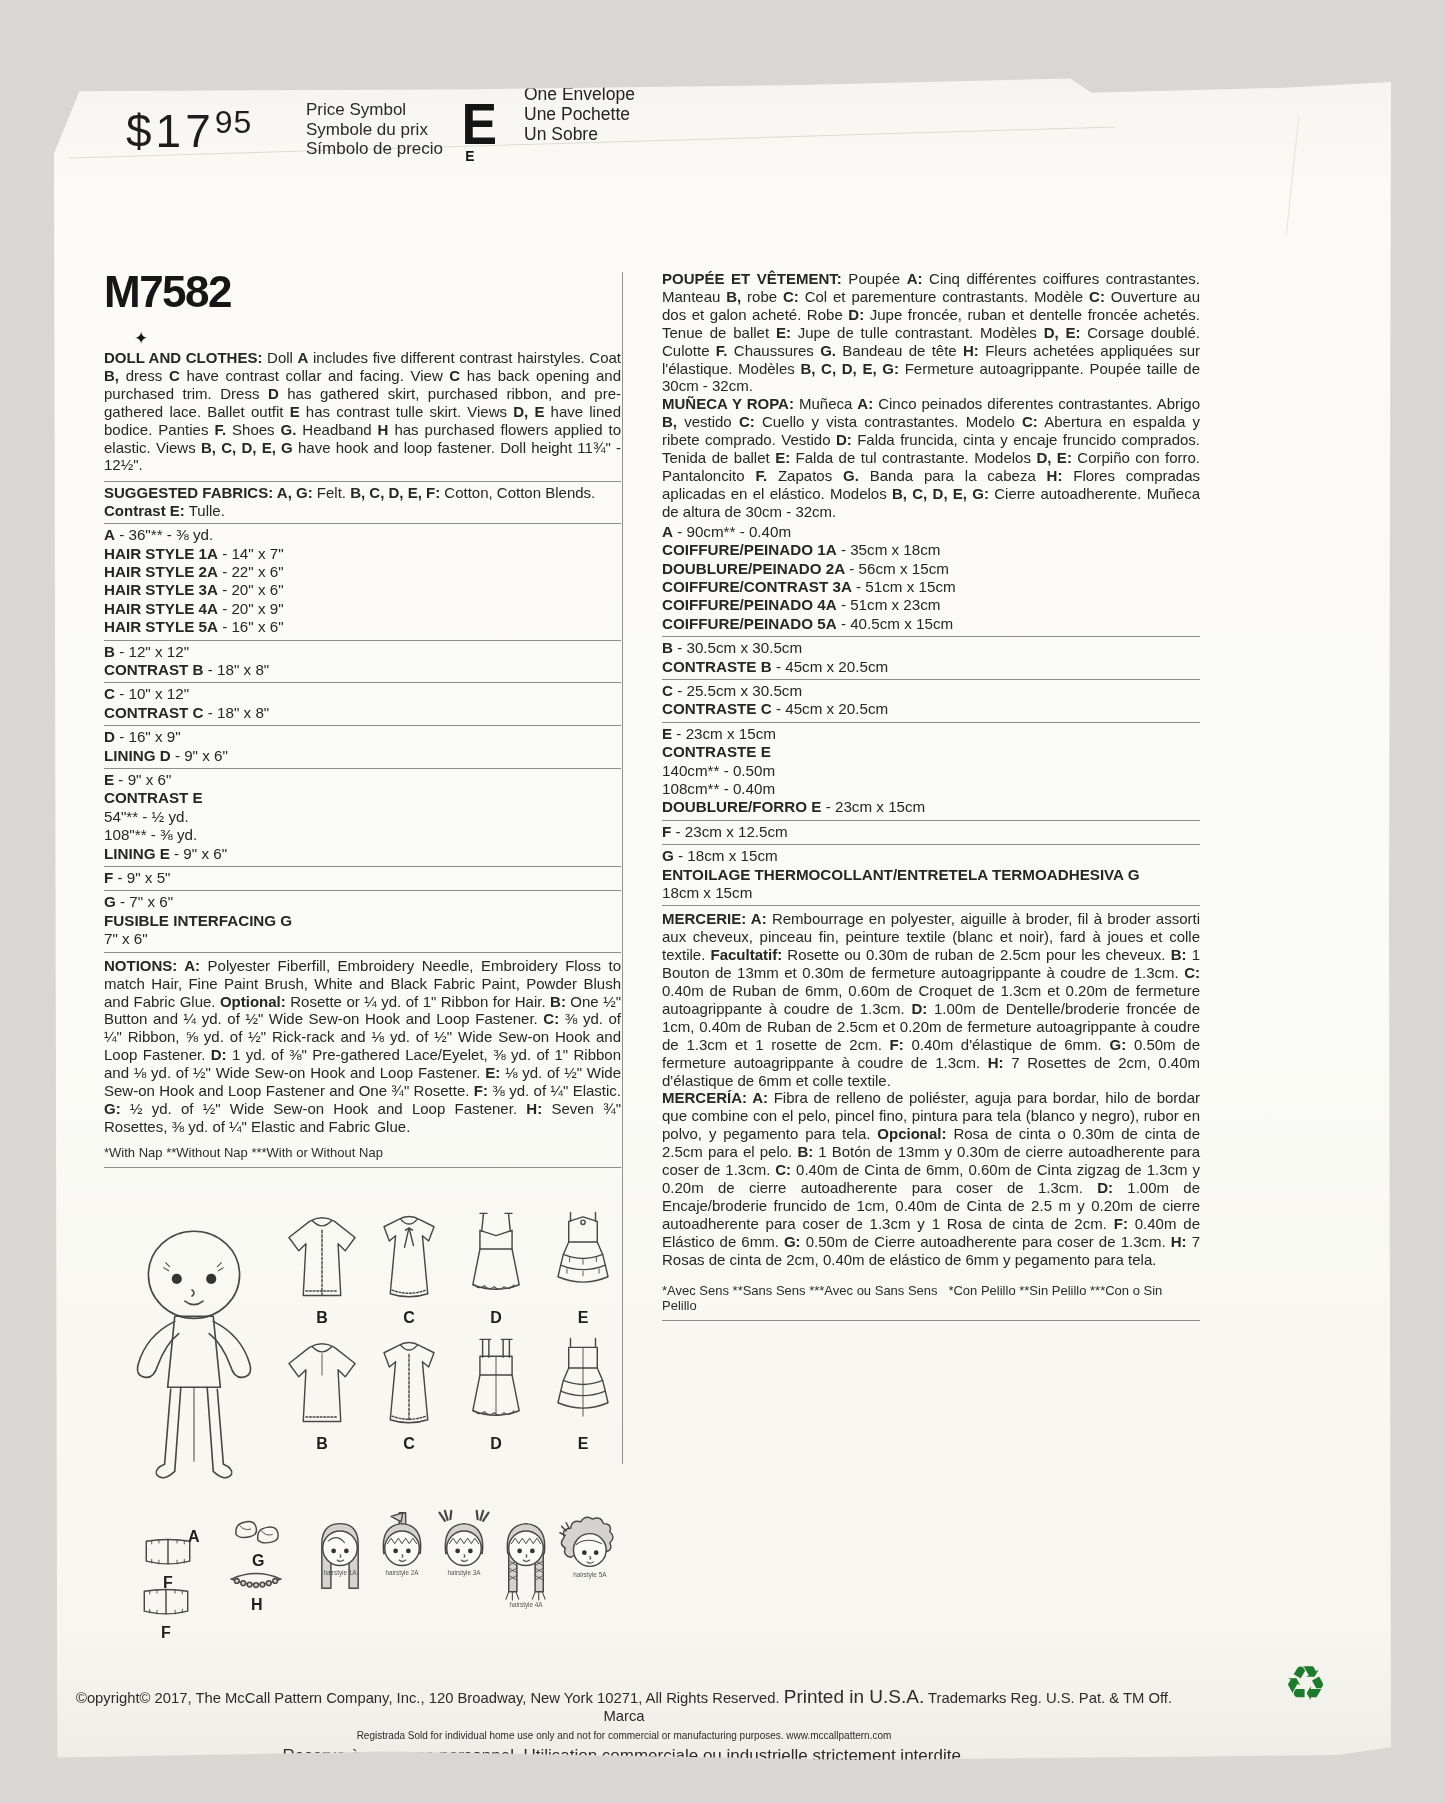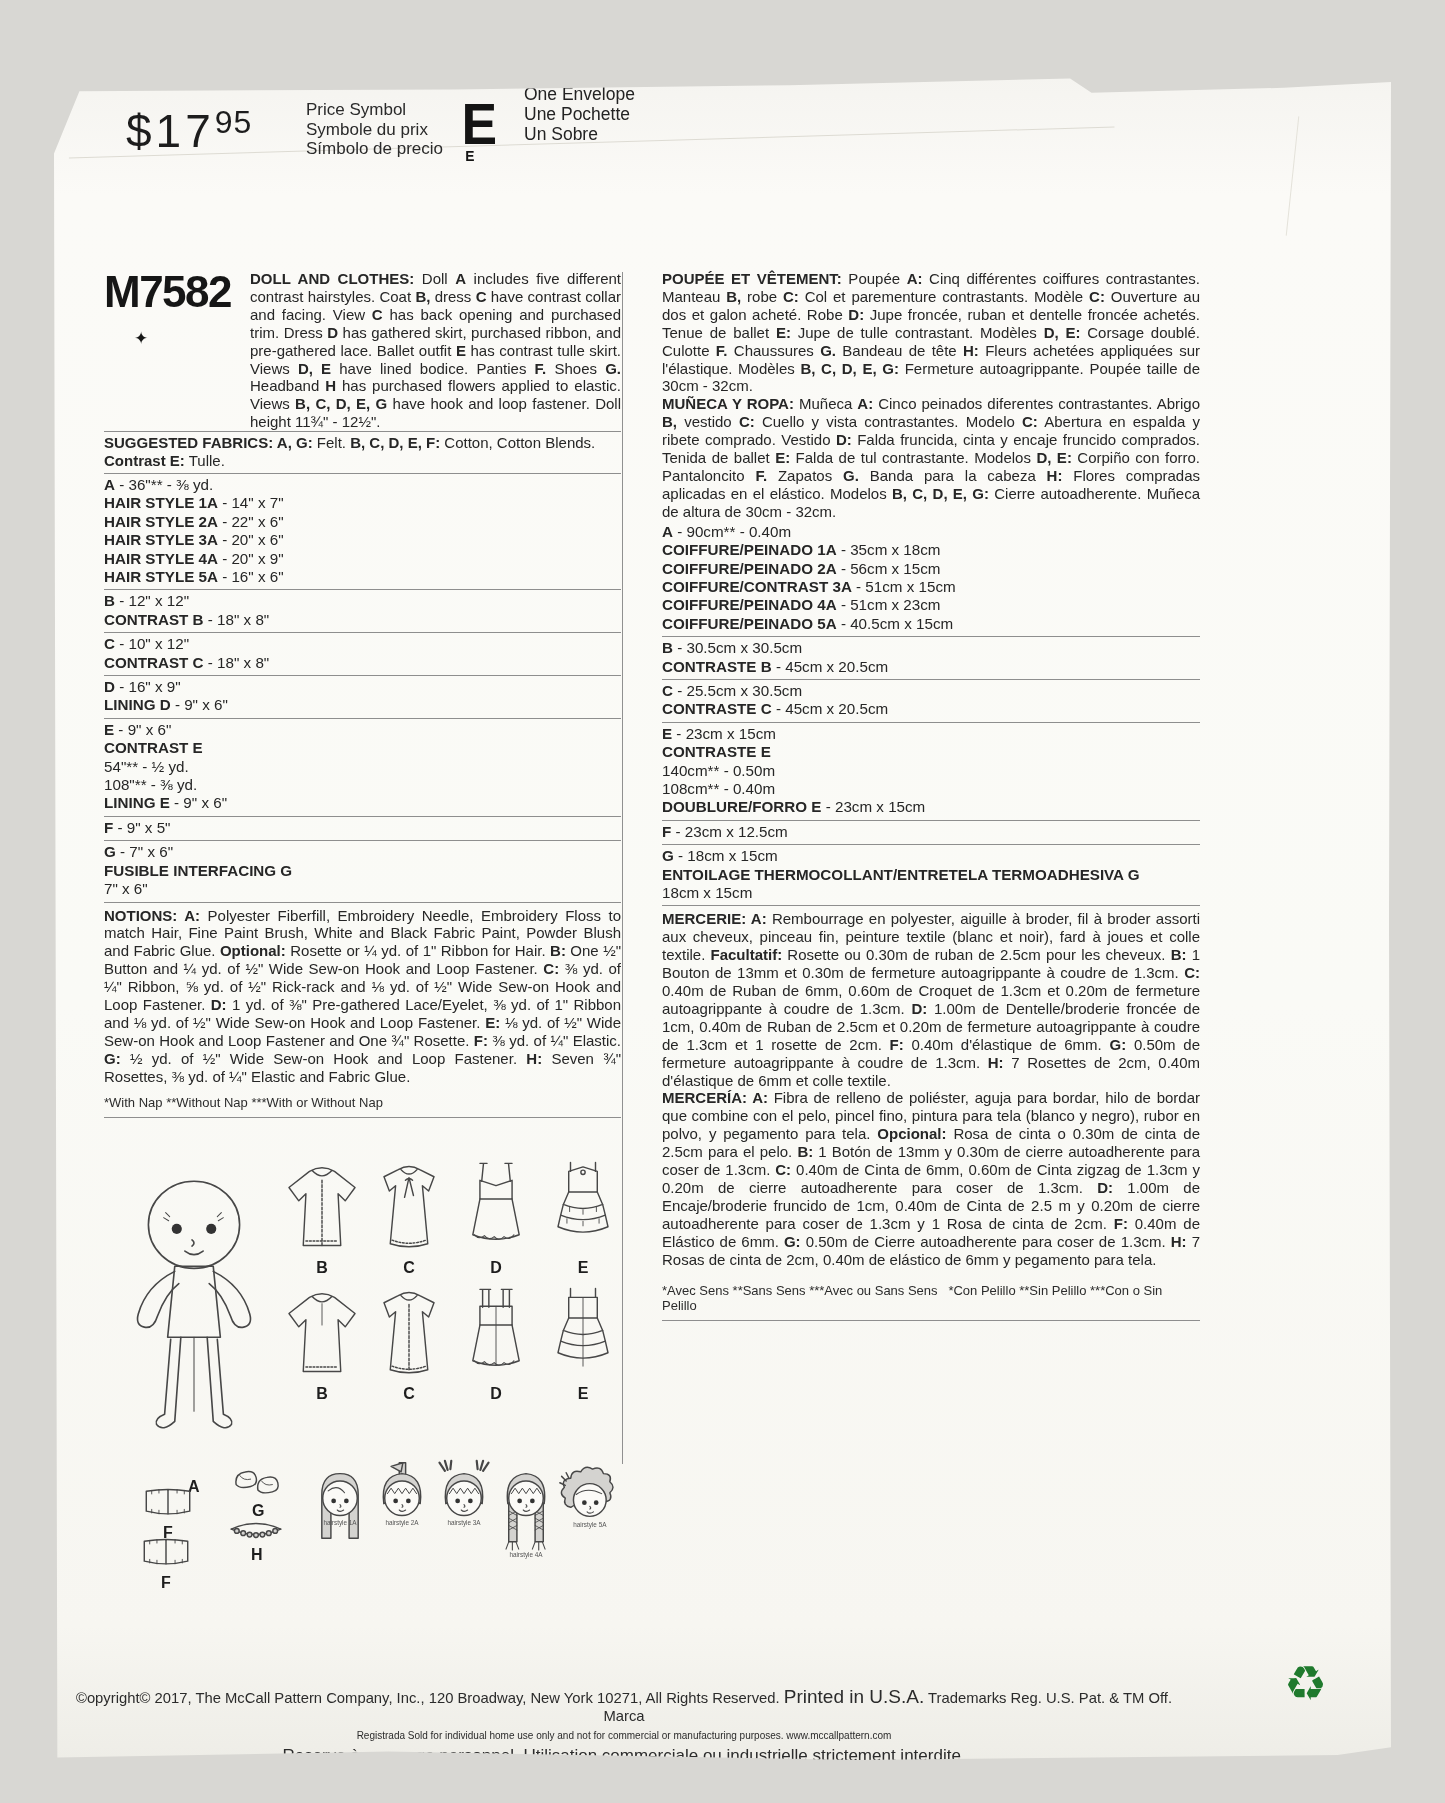--- a/index.html
+++ b/index.html
@@ -27,21 +27,21 @@
   .envelope{position:absolute;left:470px;top:8px;font-size:17.5px;line-height:20px;color:#232323;}
 
   
   .lcol{position:absolute;left:50px;top:194px;width:517px;}
   .rcol{position:absolute;left:574px;top:194px;width:538px;margin-left:34px;}
   .vdiv{position:absolute;left:568px;top:196px;width:1px;height:1192px;background:#909090;}
 
   .p{font-size:15px;line-height:17.9px;text-align:justify;margin:0;}
   b{font-weight:700;}
 
-  .desc-row{display:flex;}
+  .desc-row{display:flex;margin-bottom:7px;flex-direction:column;}
   .pn-wrap{width:146px;flex:none;}
   .pattern-no{font-size:44px;font-weight:700;letter-spacing:-1.5px;line-height:44px;color:#161616;}
   .pn-mark{font-size:17px;margin:14px 0 0 30px;color:#161616;}
   .desc{flex:1;}
 
   .suggested{border-top:1px solid #8e8e8e;border-bottom:1px solid #8e8e8e;padding:2px 0 3px;}
   .rule-group{border-bottom:1px solid #8e8e8e;padding:2px 0 3px;}
   .rule-line{font-size:15.2px;line-height:18.4px;}
   .notions{margin-top:4px;}
   .fnote{font-size:13px;padding:9px 0 7px;border-bottom:1px solid #8e8e8e;color:#2c2c2c;}
@@ -332,21 +332,21 @@
     </div>
   </div>
 
   <div class="rcol">
     <p class="p"><b>POUPÉE ET VÊTEMENT:</b> Poupée <b>A:</b> Cinq différentes coiffures contrastantes. Manteau <b>B,</b> robe <b>C:</b> Col et parementure contrastants. Modèle <b>C:</b> Ouverture au dos et galon acheté. Robe <b>D:</b> Jupe froncée, ruban et dentelle froncée achetés. Tenue de ballet <b>E:</b> Jupe de tulle contrastant. Modèles <b>D, E:</b> Corsage doublé. Culotte <b>F.</b> Chaussures <b>G.</b> Bandeau de tête <b>H:</b> Fleurs achetées appliquées sur l'élastique. Modèles <b>B, C, D, E, G:</b> Fermeture autoagrippante. Poupée taille de 30cm - 32cm.</p>
     <p class="p"><b>MUÑECA Y ROPA:</b> Muñeca <b>A:</b> Cinco peinados diferentes contrastantes. Abrigo <b>B,</b> vestido <b>C:</b> Cuello y vista contrastantes. Modelo <b>C:</b> Abertura en espalda y ribete comprado. Vestido <b>D:</b> Falda fruncida, cinta y encaje fruncido comprados. Tenida de ballet <b>E:</b> Falda de tul contrastante. Modelos <b>D, E:</b> Corpiño con forro. Pantaloncito <b>F.</b> Zapatos <b>G.</b> Banda para la cabeza <b>H:</b> Flores compradas aplicadas en el elástico. Modelos <b>B, C, D, E, G:</b> Cierre autoadherente. Muñeca de altura de 30cm - 32cm.</p>
     <div>
         <div class="rule-group">
           <div class="rule-line"><b>A</b> - 90cm** - 0.40m</div>
           <div class="rule-line"><b>COIFFURE/PEINADO 1A</b> - 35cm x 18cm</div>
-          <div class="rule-line"><b>COIFFURE/PEINADO 2A</b> - 56cm x 15cm</div>
+          <div class="rule-line"><b>DOUBLURE/PEINADO 2A</b> - 56cm x 15cm</div>
           <div class="rule-line"><b>COIFFURE/CONTRAST 3A</b> - 51cm x 15cm</div>
           <div class="rule-line"><b>COIFFURE/PEINADO 4A</b> - 51cm x 23cm</div>
           <div class="rule-line"><b>COIFFURE/PEINADO 5A</b> - 40.5cm x 15cm</div>
         </div>
         <div class="rule-group">
           <div class="rule-line"><b>B</b> - 30.5cm x 30.5cm</div>
           <div class="rule-line"><b>CONTRASTE B</b> - 45cm x 20.5cm</div>
         </div>
         <div class="rule-group">
           <div class="rule-line"><b>C</b> - 25.5cm x 30.5cm</div>

